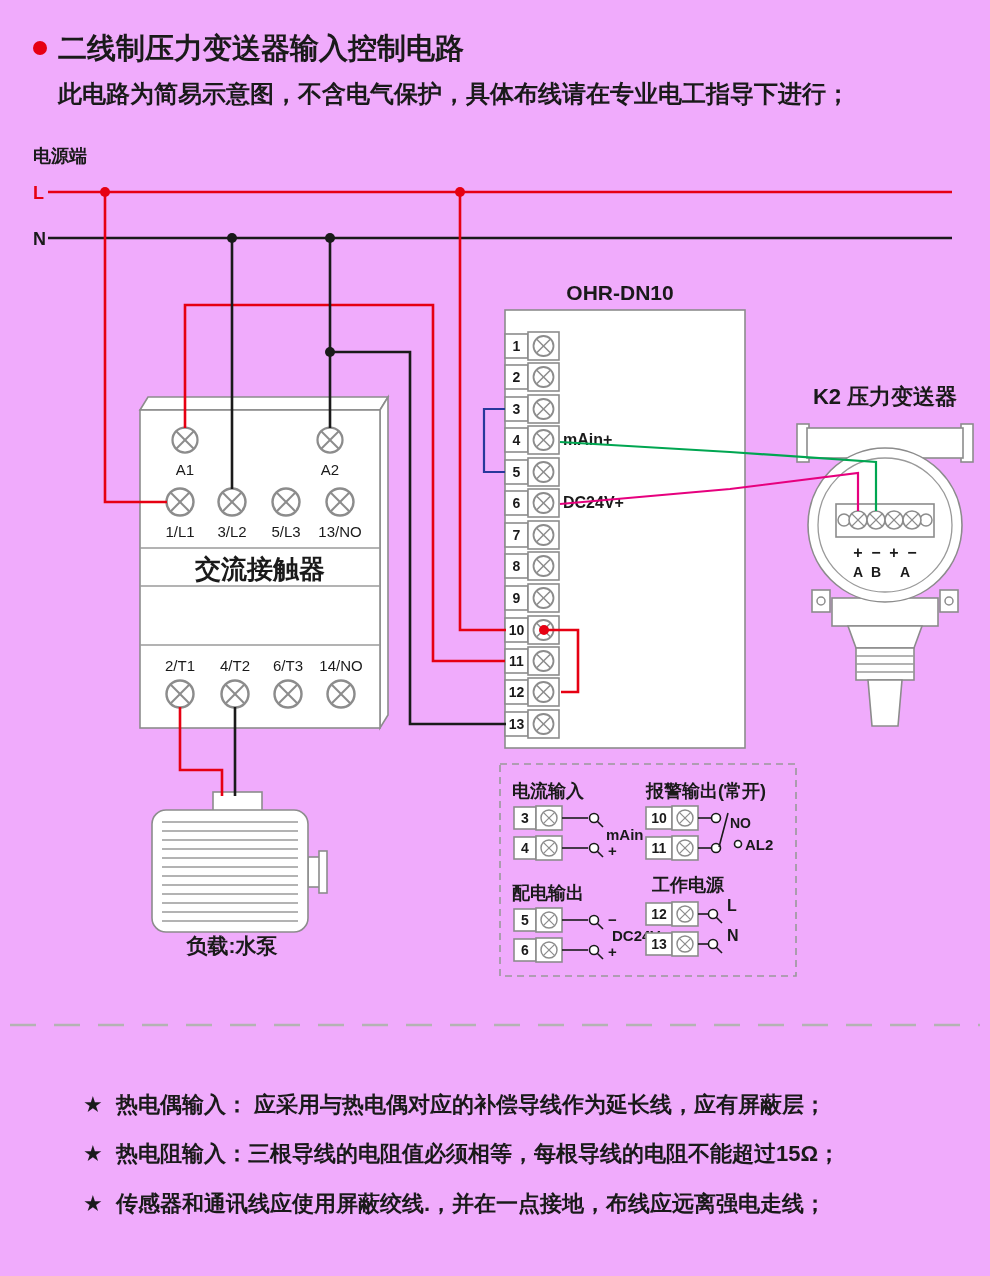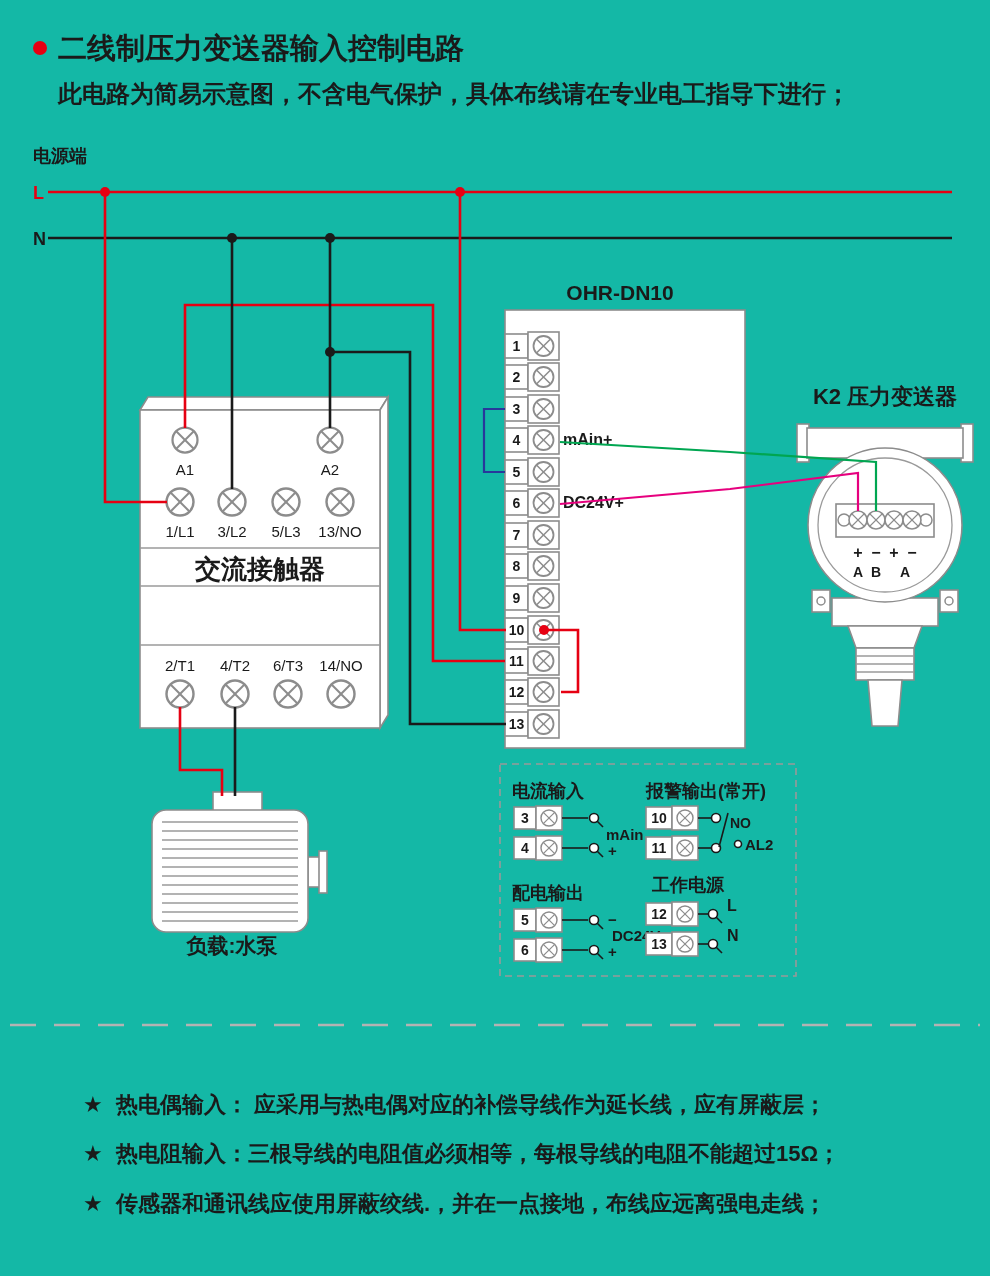--- a/index.html
+++ b/index.html
@@ -1,16 +1,16 @@
 <!DOCTYPE html>
 <html><head>
 <meta charset="utf-8">
 <style>
   html,body{margin:0;padding:0;background:#ffffff;}
-  .page{position:relative;width:990px;height:1276px;background:#14b8a6;overflow:hidden;}
+  .page{position:relative;width:990px;height:1276px;background:#f0abfc;overflow:hidden;}
   svg text{font-family:"Liberation Sans","DejaVu Sans",sans-serif;fill:#1a1a1a;}
   .title{font-size:29px;font-weight:bold;}
   .subtitle{font-size:24px;font-weight:bold;}
   .note{font-size:22px;font-weight:bold;}
   .star{font-size:22px;}
   .lbl26{font-size:26px;font-weight:bold;}
   .lbl22{font-size:22px;font-weight:bold;}
   .lbl21{font-size:21px;font-weight:bold;}
   .lbl18{font-size:18px;font-weight:600;}
   .lbl18b{font-size:18px;font-weight:bold;}

